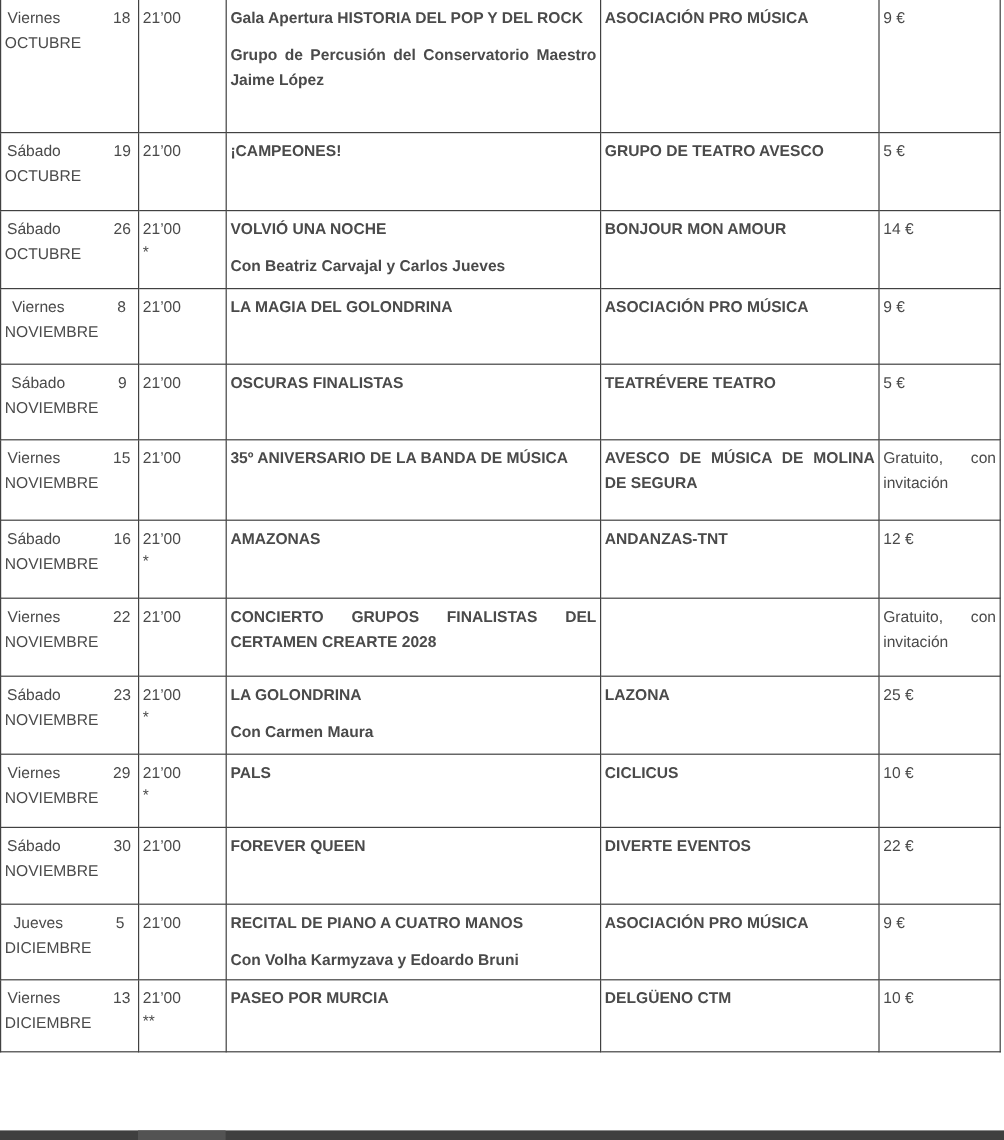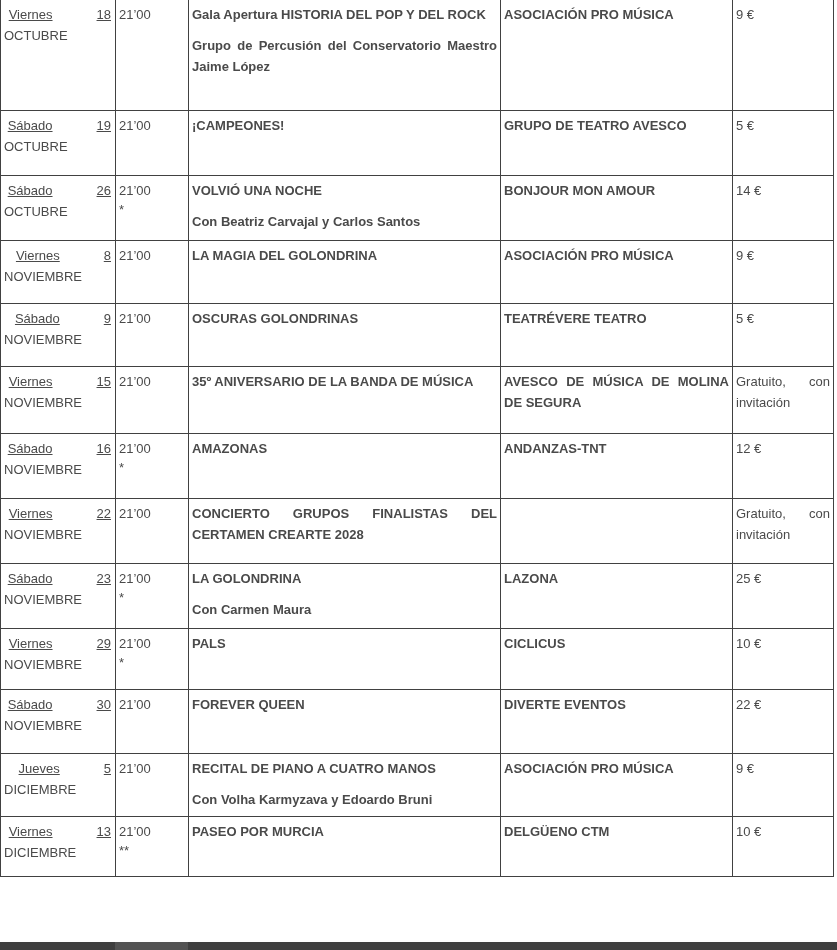--- a/index.html
+++ b/index.html
@@ -19,21 +19,21 @@
     border:1px solid #414141;
     vertical-align:top;
     padding:4px 3px 3px 3px;
     font-size:13px;
     line-height:21px;
     color:#4a4a4a;
     overflow:hidden;
     word-wrap:break-word;
   }
   table.events tr:first-child td{border-top:none;}
-  td.c-day .dayline{display:flex;justify-content:flex-end;text-decoration:underline;}
+  td.c-day .dayline{display:flex;justify-content:center;}
   td.c-day .num{padding-right:1px;margin-left:44px;}
   td.c-time .mark{line-height:18px;}
   td.c-title{
     text-align:justify;
     font-weight:bold;
     color:#1f1f1f;
     padding-left:4px;padding-right:3px;
   }
   td.c-title .para + .para{margin-top:10px;}
   td.c-title .it{}
@@ -113,21 +113,21 @@
         <span class="num">26</span>
       </div>
       <div>OCTUBRE</div>
     </td>
     <td class="c-time">
       <div>21’00</div>
       <div class="mark">*</div>
     </td>
     <td class="c-title">
             <div class="para"><span class="it">VOLVIÓ UNA NOCHE</span></div>
-            <div class="para"><span>Con Beatriz Carvajal y Carlos Santos</span></div>
+            <div class="para"><span>Con Beatriz Carvajal y Carlos Jueves</span></div>
           </td>
     <td class="c-company">BONJOUR MON AMOUR</td>
     <td class="c-price">14 €</td>
   </tr>
         <tr style="height: 63px;">
     <td class="c-day">
       <div class="dayline">
         <span>Viernes</span>
         <span class="num">8</span>
       </div>
@@ -149,21 +149,21 @@
         <span>Sábado</span>
         <span class="num">9</span>
       </div>
       <div>NOVIEMBRE</div>
     </td>
     <td class="c-time">
       <div>21’00</div>
       <div class="mark"></div>
     </td>
     <td class="c-title">
-            <div class="para"><span class="it">OSCURAS GOLONDRINAS</span></div>
+            <div class="para"><span class="it">OSCURAS FINALISTAS</span></div>
           </td>
     <td class="c-company">TEATRÉVERE TEATRO</td>
     <td class="c-price">5 €</td>
   </tr>
         <tr style="height: 67px;">
     <td class="c-day">
       <div class="dayline">
         <span>Viernes</span>
         <span class="num">15</span>
       </div>

